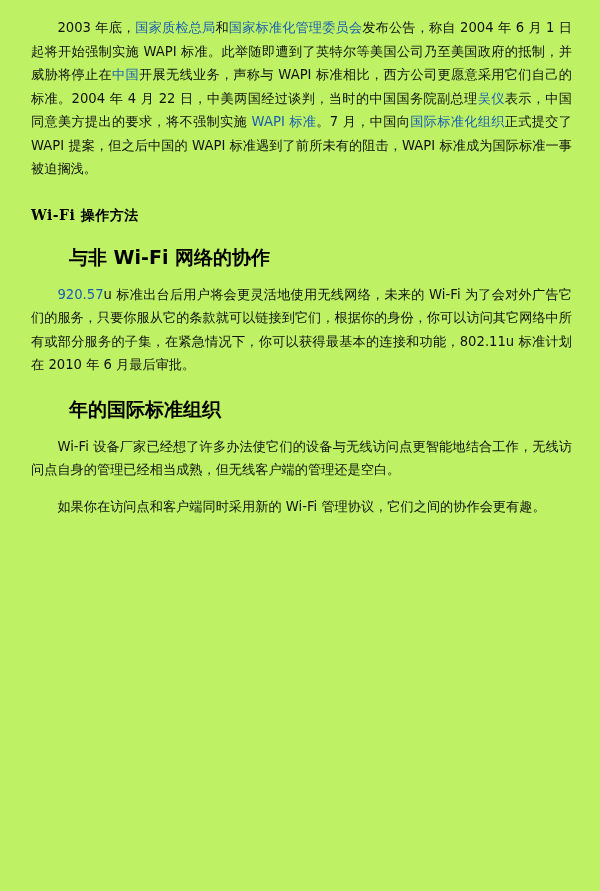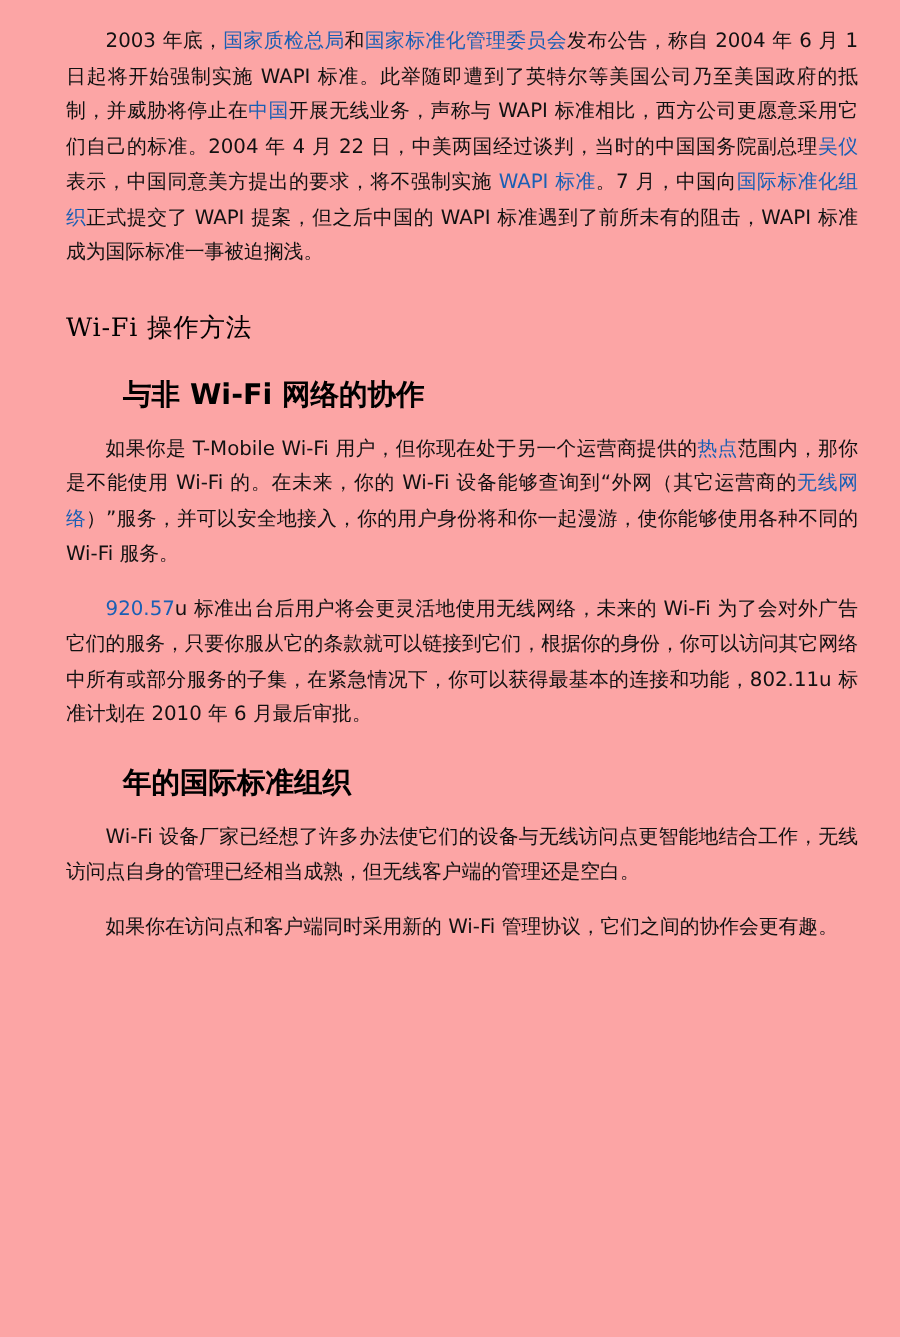--- a/index.html
+++ b/index.html
@@ -11,40 +11,40 @@
     width: 600px;
     min-height: 891px;
     font-family: "DejaVu Sans", "Liberation Sans", sans-serif;
     color: #000000;
     -webkit-font-smoothing: antialiased;
   }
   .page {
     width: 600px;
     min-height: 891px;
     box-sizing: border-box;
-    padding: 10px 28px 10px 44px;
-    background: #fca5a5;
+    padding: 10px 28px 10px 31px;
+    background: #bef264;
   }
   p.para {
     margin: 0 0 13px 0;
     font-size: 13.2px;
     line-height: 23.5px;
     text-align: justify;
     text-justify: inter-ideograph;
     text-indent: 2em;
     color: #111111;
   }
   a.link {
     color: #1a5fb4;
     text-decoration: none;
   }
   h2.section-title {
     font-family: "DejaVu Serif", "Liberation Serif", serif;
-    font-size: 17px;
-    font-weight: normal;
+    font-size: 14px;
+    font-weight: bold;
     margin: 26px 0 18px 0;
     letter-spacing: 0.5px;
     color: #000000;
   }
   h3.sub-title {
     font-size: 19px;
     font-weight: bold;
     margin: 20px 0 12px 0;
     padding-left: 2em;
     color: #000000;
@@ -53,19 +53,18 @@
 </style>
 </head>
 <body>
 
 <div class="page">
   <div class="spacer-top"></div>
   <div id="content-root">
       <p class="para"><span>2003 年底，</span><a class="link" href="#">国家质检总局</a><span>和</span><a class="link" href="#">国家标准化管理委员会</a><span>发布公告，称自 2004 年 6 月 1 日起将开始强制实施 WAPI 标准。此举随即遭到了英特尔等美国公司乃至美国政府的抵制，并威胁将停止在</span><a class="link" href="#">中国</a><span>开展无线业务，声称与 WAPI 标准相比，西方公司更愿意采用它们自己的标准。2004 年 4 月 22 日，中美两国经过谈判，当时的中国国务院副总理</span><a class="link" href="#">吴仪</a><span>表示，中国同意美方提出的要求，将不强制实施 </span><a class="link" href="#">WAPI 标准</a><span>。7 月，中国向</span><a class="link" href="#">国际标准化组织</a><span>正式提交了 WAPI 提案，但之后中国的 WAPI 标准遇到了前所未有的阻击，WAPI 标准成为国际标准一事被迫搁浅。</span></p>
       <h2 class="section-title">Wi-Fi 操作方法</h2>
       <h3 class="sub-title">与非 Wi-Fi 网络的协作</h3>
-      <p class="para"><span>如果你是 T-Mobile Wi-Fi 用户，但你现在处于另一个运营商提供的</span><a class="link" href="#">热点</a><span>范围内，那你是不能使用 Wi-Fi 的。在未来，你的 Wi-Fi 设备能够查询到“外网（其它运营商的</span><a class="link" href="#">无线网络</a><span>）”服务，并可以安全地接入，你的用户身份将和你一起漫游，使你能够使用各种不同的 Wi-Fi 服务。</span></p>
       <p class="para"><a class="link" href="#">920.57</a><span>u 标准出台后用户将会更灵活地使用无线网络，未来的 Wi-Fi 为了会对外广告它们的服务，只要你服从它的条款就可以链接到它们，根据你的身份，你可以访问其它网络中所有或部分服务的子集，在紧急情况下，你可以获得最基本的连接和功能，802.11u 标准计划在 2010 年 6 月最后审批。</span></p>
       <h3 class="sub-title">年的国际标准组织</h3>
       <p class="para"><span>Wi-Fi 设备厂家已经想了许多办法使它们的设备与无线访问点更智能地结合工作，无线访问点自身的管理已经相当成熟，但无线客户端的管理还是空白。</span></p>
       <p class="para"><span>如果你在访问点和客户端同时采用新的 Wi-Fi 管理协议，它们之间的协作会更有趣。</span></p>
     </div>
 </div>
 
 </body></html>

